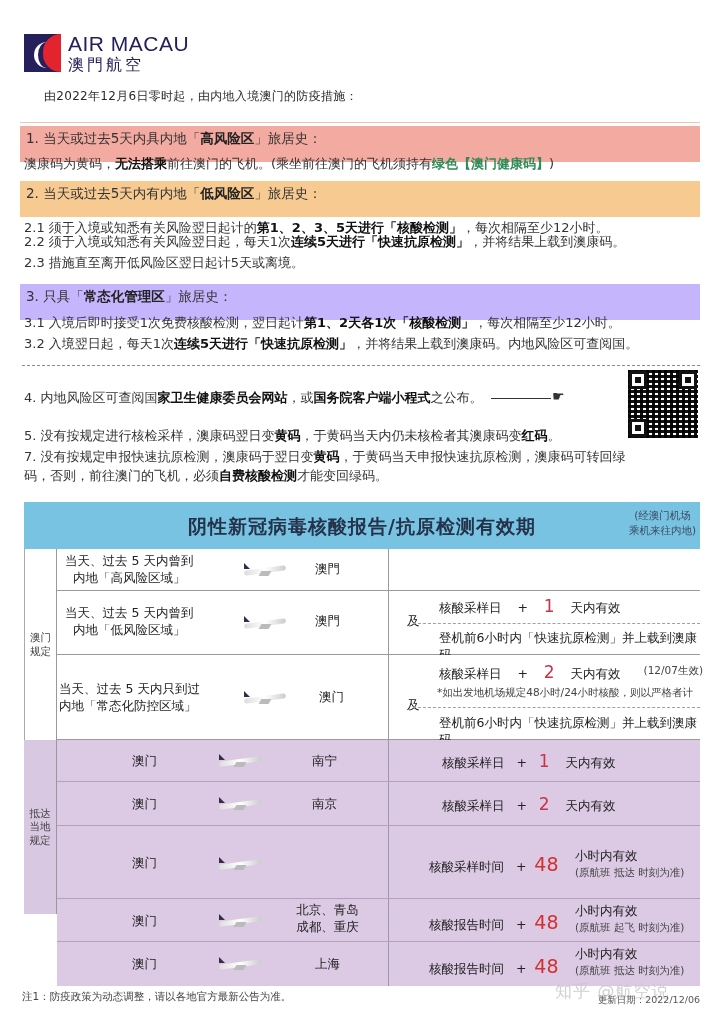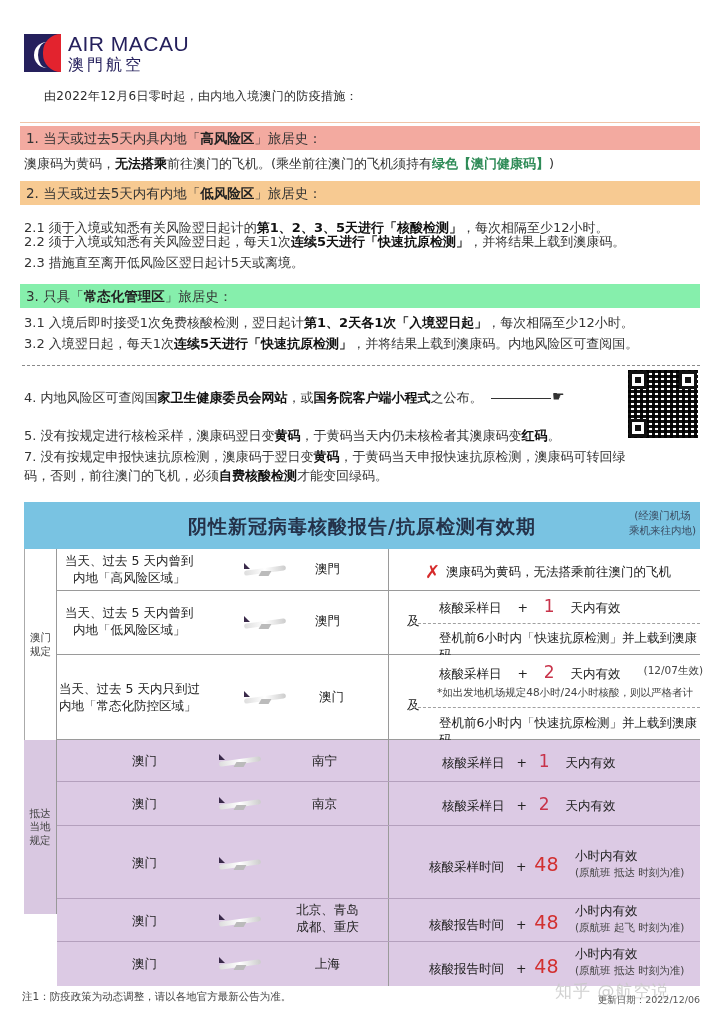--- a/index.html
+++ b/index.html
@@ -10,25 +10,25 @@
   .logo-mark { width: 37px; height: 38px; background: #25205c; position: relative; overflow: hidden; }
   .logo-mark .red { position: absolute; right: 0; top: 0; width: 18px; height: 38px; background: #e3232e; border-radius: 18px 0 0 18px; }
   .logo-mark .bird { position: absolute; left: 10px; top: 8px; width: 14px; height: 26px; border-left: 4px solid #fff; border-radius: 14px 0 0 14px; }
   .logo-text { margin-left: 7px; color: #25205c; line-height: 1; }
   .logo-en { font-family: Liberation Sans, sans-serif; font-size: 21px; letter-spacing: 0.5px; }
   .logo-cn { font-size: 16px; letter-spacing: 3px; margin-top: 3px; font-family: "DejaVu Serif", serif; }
 
   .headline { position: absolute; left: 24px; top: 88px; font-size: 12px; color: #2a2a2a; letter-spacing: 0.3px; margin-left: 20px; }
   .rule { position: absolute; left: 20px; top: 122px; width: 680px; height: 1px; background: #f0c4a8; }
 
-  .bar { position: absolute; left: 20px; width: 680px; height: 24px; font-size: 13.5px; padding-left: 6px; line-height: 24px; color: #333; }
+  .bar { position: absolute; left: 20px; width: 680px; height: 36px; font-size: 13.5px; padding-left: 6px; line-height: 24px; color: #333; }
   .bar b { color: #222; }
   .bar-red { top: 126px; background: #f3aaa0; }
   .bar-orange { top: 181px; background: #f7ca92; }
-  .bar-green { top: 284px; background: #86efac; }
+  .bar-green { top: 284px; background: #c4b5fd; }
 
   .line { position: absolute; left: 24px; font-size: 13px; color: #333; white-space: nowrap; }
   .line b { color: #111; }
   .green { color: #2e8b57; font-weight: bold; }
 
   .dash { position: absolute; left: 22px; top: 365px; width: 678px; border-top: 1.5px dashed #8a8a8a; }
   .pointer { display: inline-block; width: 60px; border-top: 1.5px solid #333; vertical-align: middle; margin-left: 8px; position: relative; }
   .pointer::after { content: "☛"; position: absolute; right: -14px; top: -11px; font-size: 14px; }
 
   .qr { position: absolute; left: 628px; top: 370px; width: 70px; height: 68px; background:
@@ -102,21 +102,21 @@
   <span>2.2 须于入境或知悉有关风险翌日起，每天1次</span><b>连续5天进行「快速抗原检测」</b><span>，并将结果上载到澳康码。</span>
 </div>
 <div class="line" style="top:254px">
   <span>2.3 措施直至离开低风险区翌日起计5天或离境。</span>
 </div>
 
 <div class="bar bar-green">
   <span>3. 只具「</span><b>常态化管理区</b><span>」旅居史：</span>
 </div>
 <div class="line" style="top:314px">
-  <span>3.1 入境后即时接受1次免费核酸检测，翌日起计</span><b>第1、2天各1次「入境翌日起」</b><span>，每次相隔至少12小时。</span>
+  <span>3.1 入境后即时接受1次免费核酸检测，翌日起计</span><b>第1、2天各1次「核酸检测」</b><span>，每次相隔至少12小时。</span>
 </div>
 <div class="line" style="top:335px">
   <span>3.2 入境翌日起，每天1次</span><b>连续5天进行「快速抗原检测」</b><span>，并将结果上载到澳康码。内地风险区可查阅国。</span>
 </div>
 
 <div class="dash"></div>
 
 <div class="line" style="top:389px">
   <span>4. 内地风险区可查阅国</span><b>家卫生健康委员会网站</b><span>，或</span><b>国务院客户端小程式</b><span>之公布。</span><span class="pointer"></span>
 </div>
@@ -164,23 +164,20 @@
     <div class="cell" style="left:8px;top:4px;text-align:center">
       <div>当天、过去 5 天内曾到</div>
         <div>内地「高风险区域」</div>
     </div>
     <div class="plane" style="left:185px;top:12px">
         <div class="body"></div>
         <div class="tail"></div>
         <div class="wing"></div>
       </div>
     <div class="cell" style="left:258px;top:12px">澳門</div>
-    <div class="cell" style="left:368px;top:11px">
-      <span class="xmark">✗</span><span>澳康码为黄码，无法搭乘前往澳门的飞机</span>
-    </div>
   </div>
 
   <div class="row white" style="top:89px;height:64px">
     <div class="divider"></div>
     <div class="cell" style="left:8px;top:14px;text-align:center">
       <div>当天、过去 5 天内曾到</div>
         <div>内地「低风险区域」</div>
     </div>
     <div class="plane" style="left:185px;top:23px">
         <div class="body"></div>

